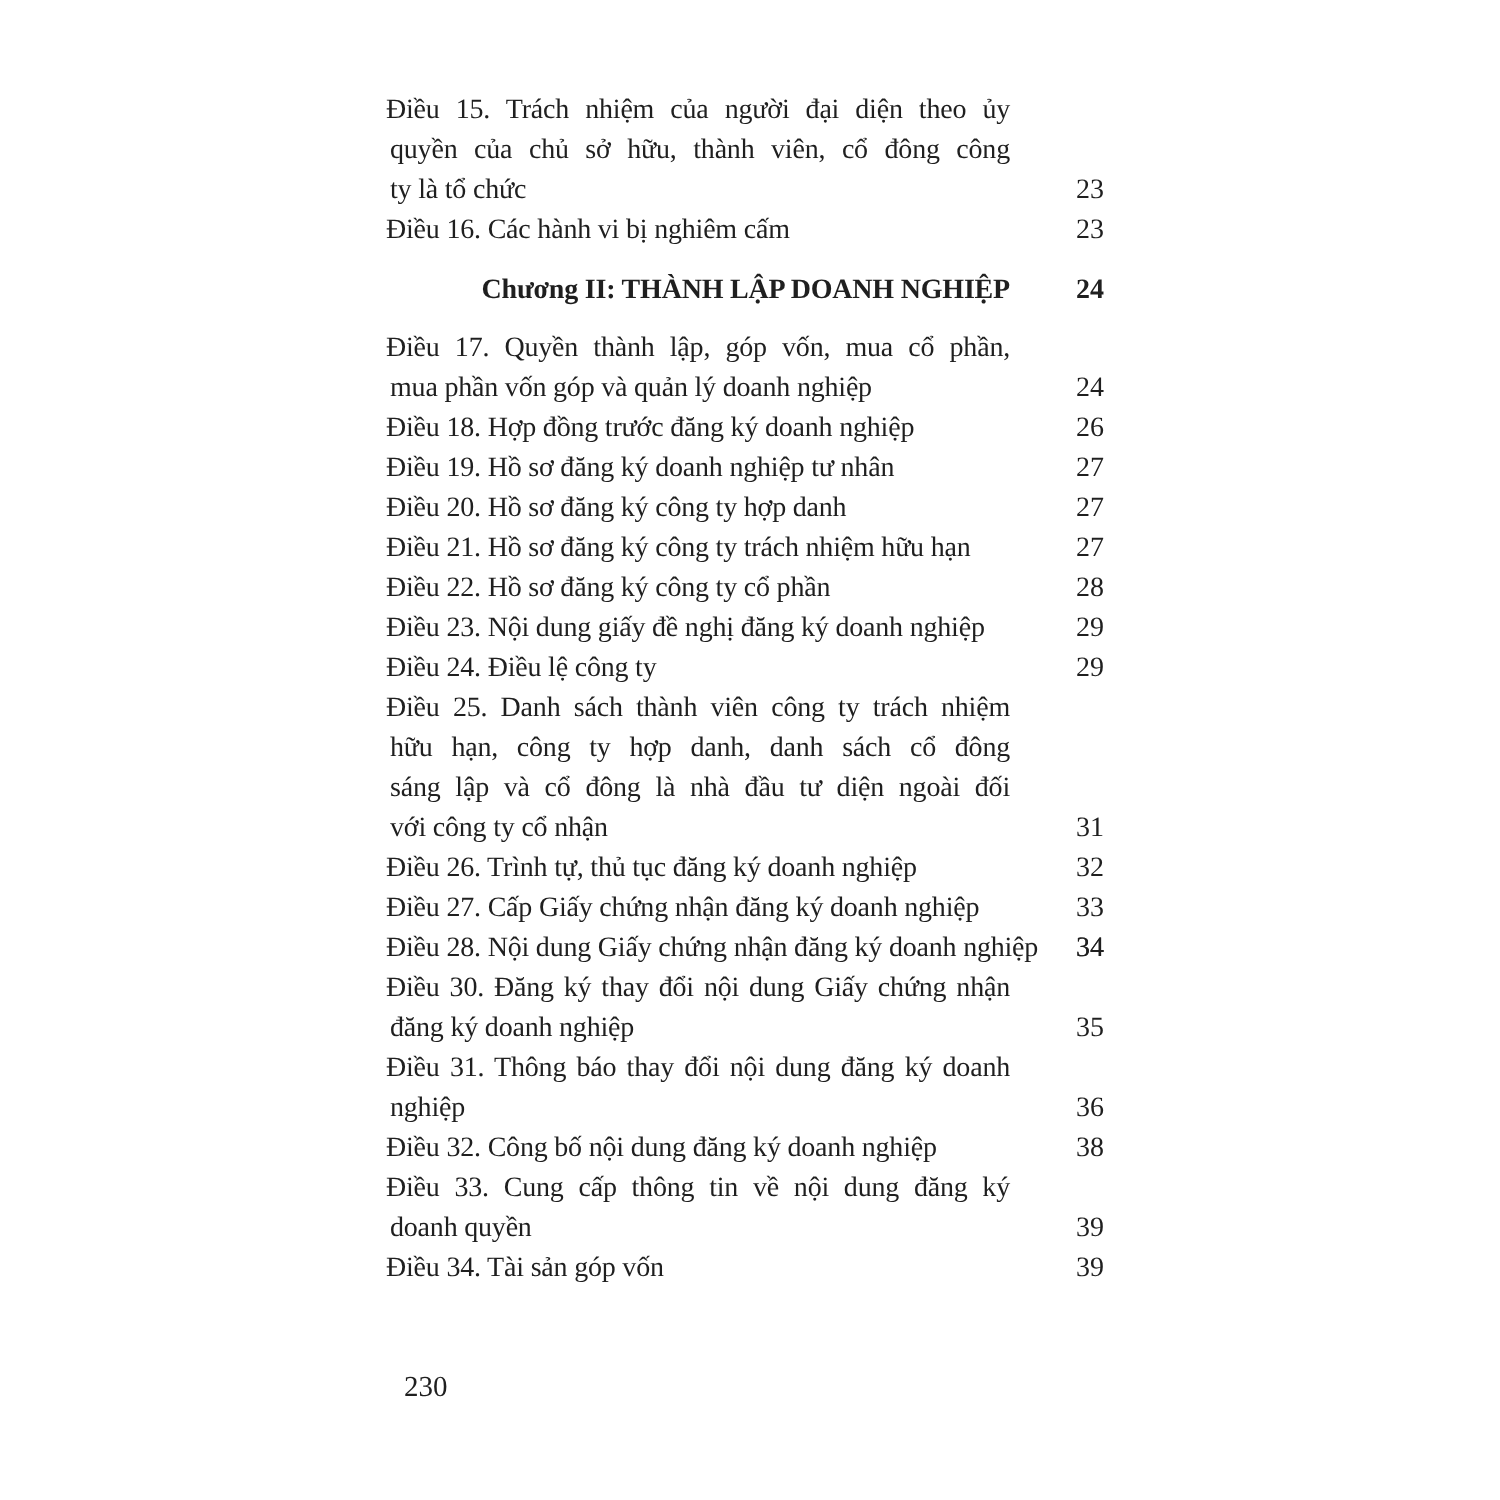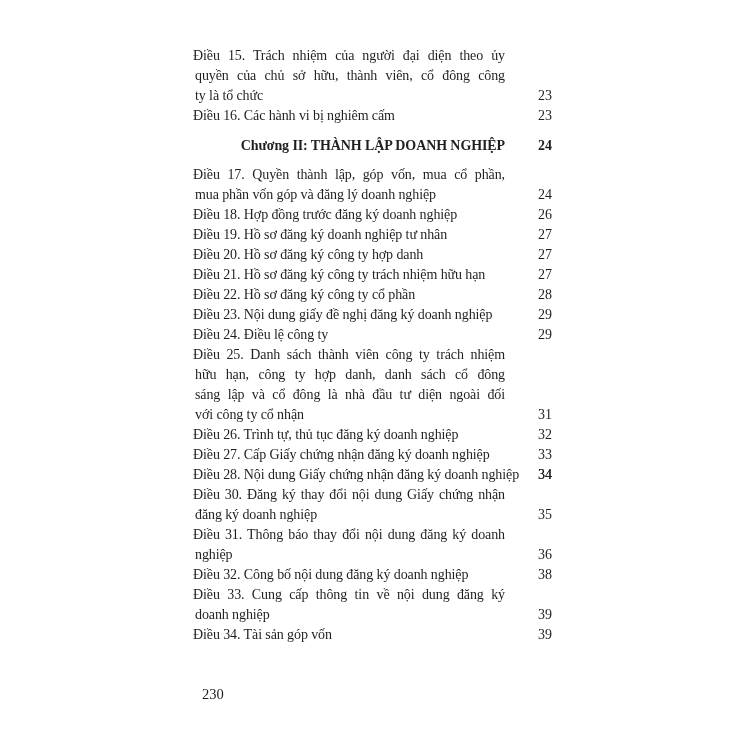--- a/index.html
+++ b/index.html
@@ -77,21 +77,21 @@
       <div class="entry">
         <div class="ln">Điều 16. Các hành vi bị nghiêm cấm</div>
         <span class="pg">23</span>
       </div>
       <div class="entry chapter">
         <div class="ln">Chương II: THÀNH LẬP DOANH NGHIỆP</div>
         <span class="pg">24</span>
       </div>
       <div class="entry">
         <div class="ln stretch">Điều 17. Quyền thành lập, góp vốn, mua cổ phần,</div>
-        <div class="ln cont">mua phần vốn góp và đăng lý doanh nghiệp</div>
+        <div class="ln cont">mua phần vốn góp và quản lý doanh nghiệp</div>
         <span class="pg">24</span>
       </div>
       <div class="entry">
         <div class="ln">Điều 18. Hợp đồng trước đăng ký doanh nghiệp</div>
         <span class="pg">26</span>
       </div>
       <div class="entry">
         <div class="ln">Điều 19. Hồ sơ đăng ký doanh nghiệp tư nhân</div>
         <span class="pg">27</span>
       </div>
@@ -146,21 +146,21 @@
         <div class="ln stretch">Điều 31. Thông báo thay đổi nội dung đăng ký doanh</div>
         <div class="ln cont">nghiệp</div>
         <span class="pg">36</span>
       </div>
       <div class="entry">
         <div class="ln">Điều 32. Công bố nội dung đăng ký doanh nghiệp</div>
         <span class="pg">38</span>
       </div>
       <div class="entry">
         <div class="ln stretch">Điều 33. Cung cấp thông tin về nội dung đăng ký</div>
-        <div class="ln cont">doanh nghiệp</div>
+        <div class="ln cont">doanh quyền</div>
         <span class="pg">39</span>
       </div>
       <div class="entry">
         <div class="ln">Điều 34. Tài sản góp vốn</div>
         <span class="pg">39</span>
       </div>
     </div>
   <div class="footer-num">230</div>
 </div>
 

